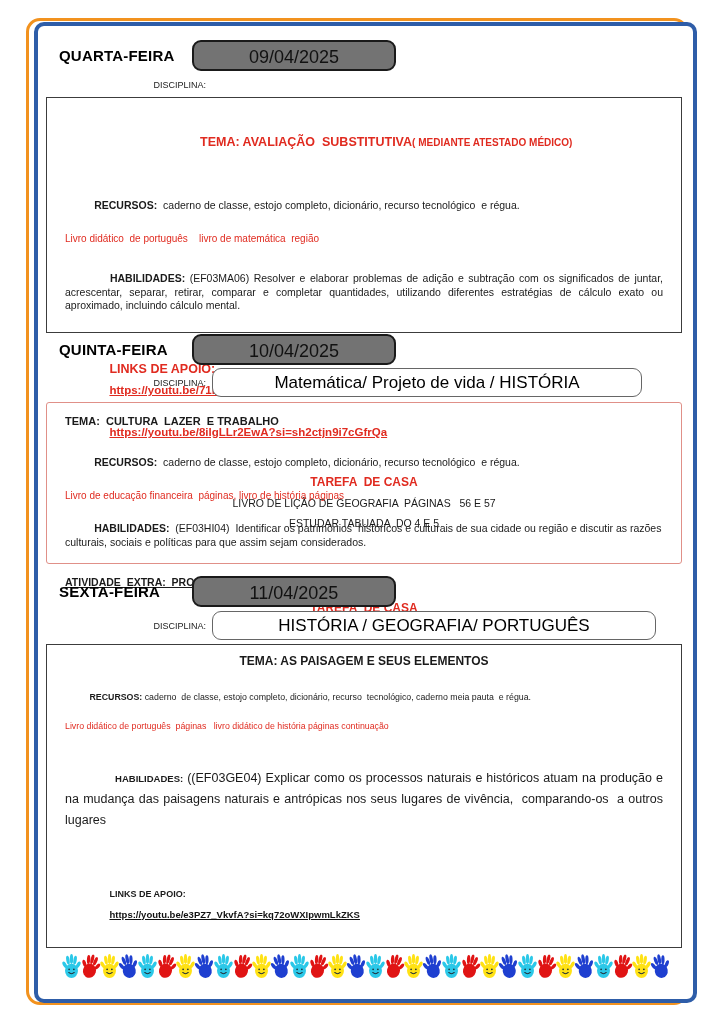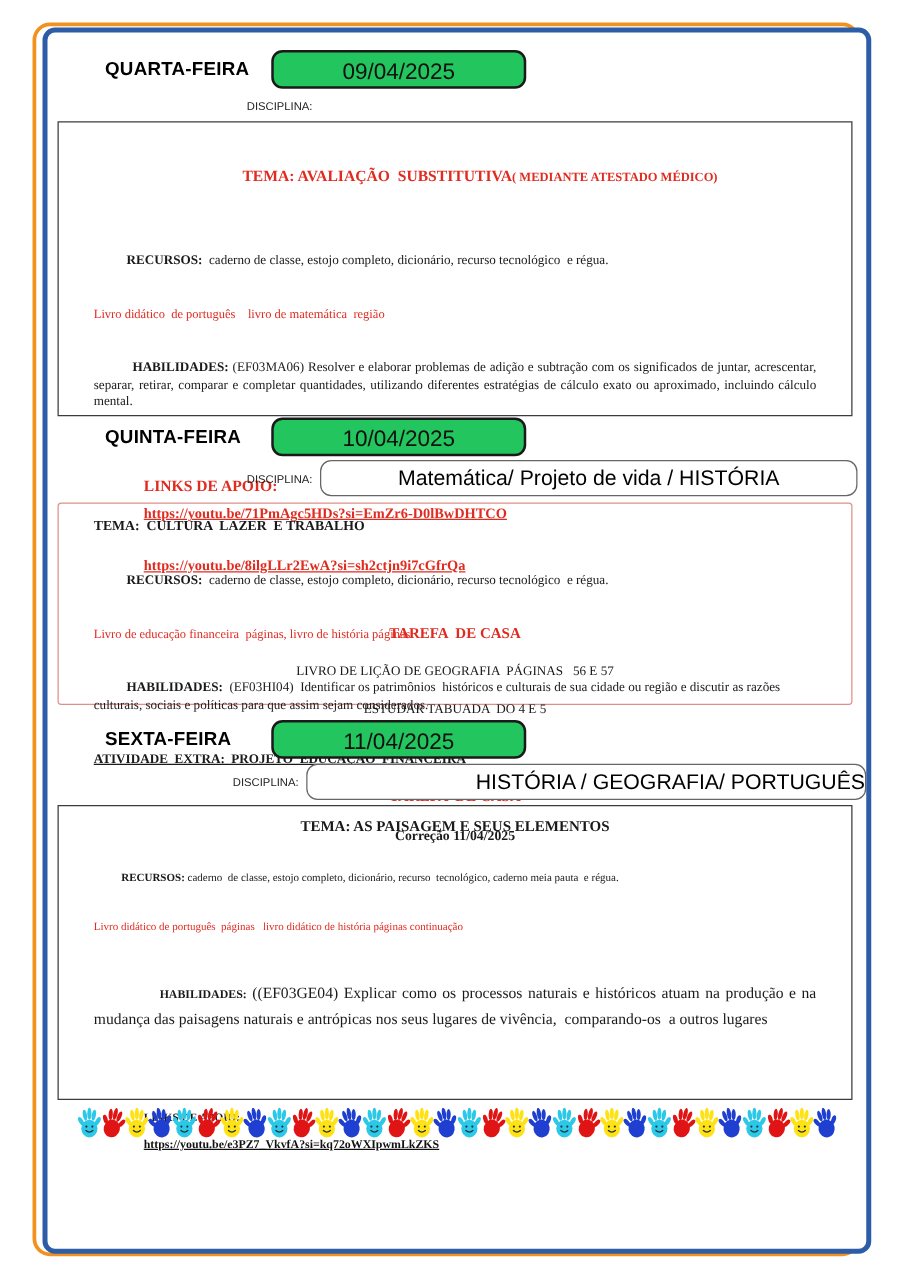--- a/index.html
+++ b/index.html
@@ -4,36 +4,36 @@
 <style>
   html,body{margin:0;padding:0;background:#ffffff;}
   body{width:722px;height:1023px;position:relative;overflow:hidden;
        font-family:"Liberation Sans",sans-serif;color:#1a1a1a;}
   .orange-frame{position:absolute;left:26px;top:18px;width:662px;height:987px;
        border:3.5px solid #f2921e;border-radius:14px;box-sizing:border-box;}
   .blue-frame{position:absolute;left:34px;top:22px;width:663px;height:981px;
        border:4px solid #2e5da8;border-radius:10px;box-sizing:border-box;
        background:#ffffff;}
   
-  .day-row{display:flex;align-items:center;padding-left:46px;}
+  .day-row{display:flex;align-items:center;padding-left:21px;}
   .day-name{width:133px;font-size:15px;font-weight:700;letter-spacing:.2px;color:#000;}
-  .date-box{width:204px;height:31px;background:#22c55e;border:2px solid #1a1a1a;
+  .date-box{width:204px;height:31px;background:#737373;border:2px solid #1a1a1a;
        border-radius:9px;text-align:center;line-height:31px;font-size:18px;color:#111;
        box-sizing:border-box;}
   .disc-row{display:flex;align-items:center;margin-top:9px;}
-  .disc-label{width:172px;text-align:right;font-size:9px;color:#222;padding-right:4px;box-sizing:border-box;margin-left:44px;}
+  .disc-label{width:172px;text-align:right;font-size:9px;color:#222;padding-right:4px;box-sizing:border-box;}
   .disc-box{margin-left:2px;width:430px;height:29px;border:1.4px solid #666;
        border-radius:9px;text-align:center;line-height:27px;font-size:17px;color:#000;
        box-sizing:border-box;background:#fff;}
   
   .content-box{margin:7px 11px 0 8px;box-sizing:border-box;background:#fff;
        padding:4px 12px 0 12px;}
   .box-dark{border:1.6px solid #3c3c3c;}
   .box-red{border:1.6px solid #e09088;border-radius:3px;}
-  .content-box p{margin:16px;white-space:pre-wrap;line-height:1.3;font-family:Liberation Serif, serif;}
+  .content-box p{margin:6px;white-space:pre-wrap;line-height:1.3;}
   .center{text-align:center;}
   .justify{text-align:justify;}
   .red{color:#e02b20;}
   
   .tema-main1{font-size:12.5px;font-weight:700;}
   .tema-note1{font-size:10px;font-weight:700;}
   .body-txt{font-size:10.5px;}
   .lbl{font-weight:700;font-size:10.5px;}
   .red-small{font-size:10px;color:#e02b20;}
   .links-label1{font-size:12.5px;font-weight:700;color:#e02b20;}
@@ -124,24 +124,24 @@
       </div>
     </section>
 
     <section style="margin-top:12px;">
       <div class="day-row">
         <div class="day-name">SEXTA-FEIRA</div>
         <div class="date-box">11/04/2025</div>
       </div>
       <div class="disc-row" style="margin-top:4px;">
         <div class="disc-label">DISCIPLINA:</div>
-        <div class="disc-box" style="width:480px;text-align:right;">HISTÓRIA / GEOGRAFIA/ PORTUGUÊS</div>
-      </div>
-
-      <div class="content-box box-dark" style="height:236px;margin-top:4px;">
+        <div class="disc-box" style="width:444px;">HISTÓRIA / GEOGRAFIA/ PORTUGUÊS</div>
+      </div>
+
+      <div class="content-box box-dark" style="height:304px;margin-top:4px;">
         <p class="center tema3" style="margin-top:5px;">TEMA: AS PAISAGEM E SEUS ELEMENTOS</p>
         <p class="small-txt" style="margin-top:11px;">
           <span class="lbl-sm">RECURSOS:</span><span> caderno  de classe, estojo completo, dicionário, recurso  tecnológico, caderno meia pauta  e régua.</span>
         </p>
         <p class="red-xs">Livro didático de português  páginas   livro didático de história páginas continuação</p>
         <p class="justify" style="margin-top:14px;">
           <span class="hab3-lbl">HABILIDADES:</span><span class="hab3-txt"> ((EF03GE04) Explicar como os processos naturais e históricos atuam na produção e na mudança das paisagens naturais e antrópicas nos seus lugares de vivência,  comparando-os  a outros lugares</span>
         </p>
         <p style="margin-top:11px;">
           <span class="links-label3">LINKS DE APOIO:</span>

